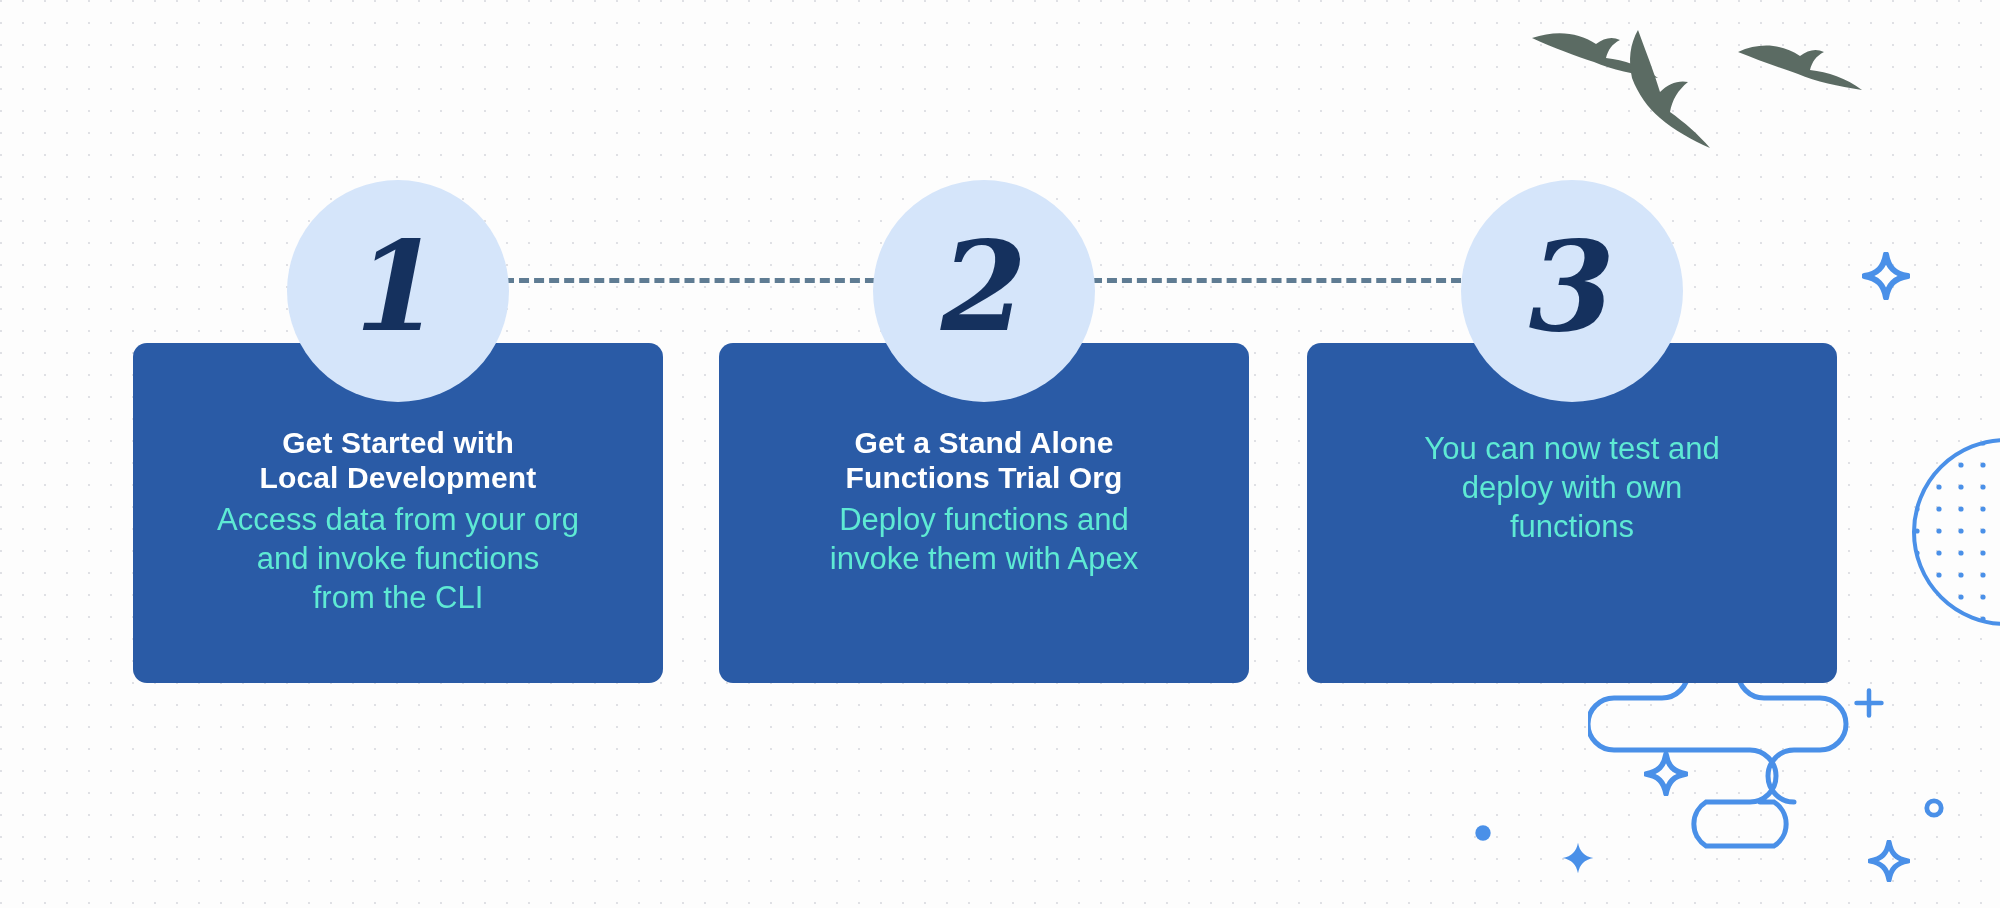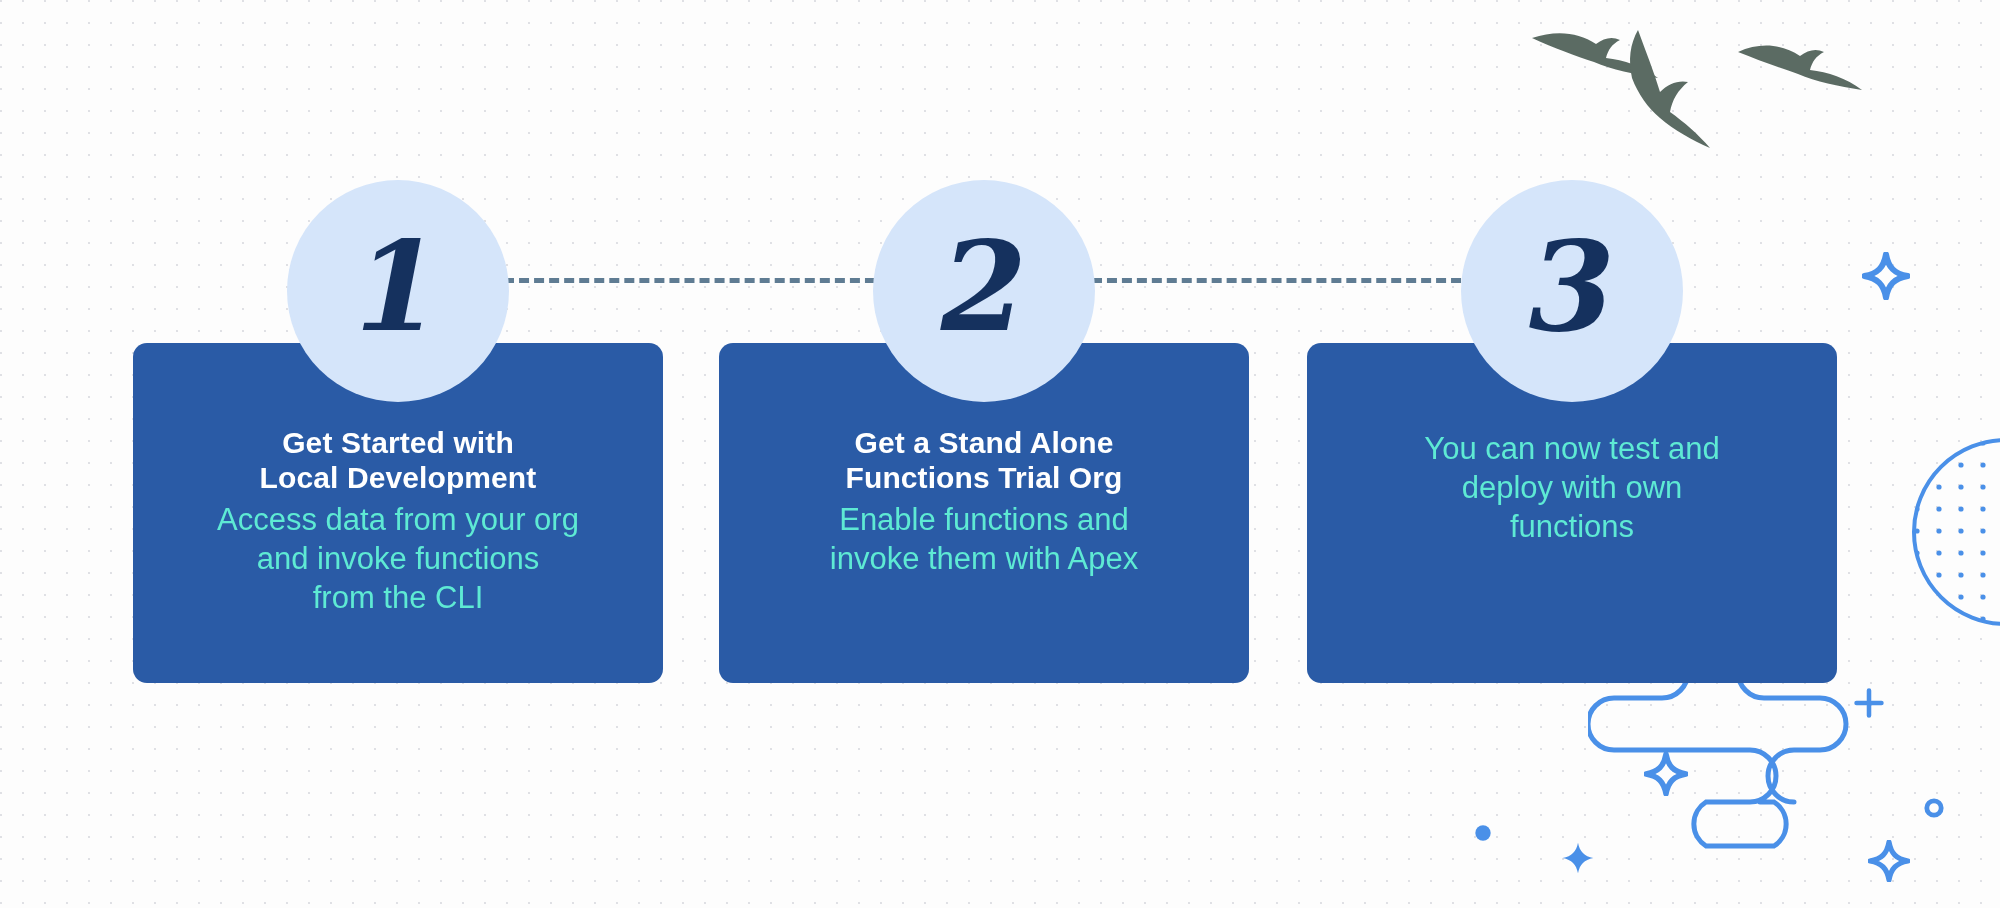--- a/index.html
+++ b/index.html
@@ -201,21 +201,21 @@
       </div>
       <div class="bubble">
         <span class="bubble-num">1</span>
       </div>
     </div>
 
     <div class="step step-2">
       <div class="card">
         <div class="card-title">Get a Stand Alone
 Functions Trial Org</div>
-        <div class="card-body">Enable functions and
+        <div class="card-body">Deploy functions and
 invoke them with Apex</div>
       </div>
       <div class="bubble">
         <span class="bubble-num">2</span>
       </div>
     </div>
 
     <div class="step step-3">
       <div class="card">
         <div class="card-body">You can now test and

